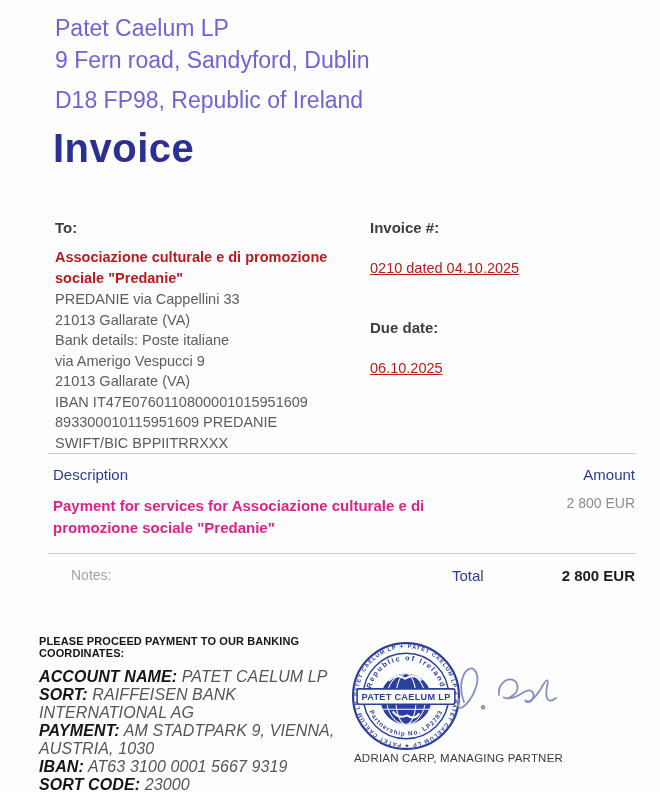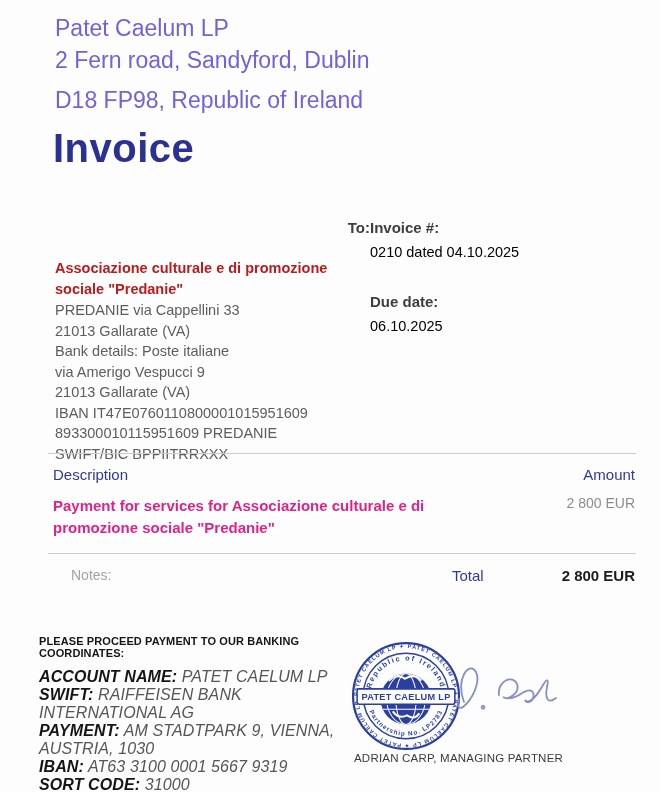--- a/index.html
+++ b/index.html
@@ -17,23 +17,23 @@
   .company .addr2{margin-top:8px;}
   .page-title{left:53px;top:126px;color:#2b3192;font-size:40px;font-weight:bold;letter-spacing:.5px;}
 
   
   .info{left:55px;top:218px;width:580px;display:flex;}
   .info .col-left{width:315px;}
   .info .col-right{width:265px;}
   .lbl{font-size:15px;font-weight:bold;color:#3e3e3e;line-height:20px;}
   .strongline{font-size:14.5px;font-weight:bold;color:#b91c1c;line-height:21px;}
   .plainline{font-size:14.5px;color:#5d5d5d;line-height:20.5px;}
-  .col-left .lbl{margin-bottom:20px;text-align:right;}
-  .meta-val{font-size:14.5px;color:#000000;line-height:20px;margin-top:4px;}
-  .due-lbl{margin-top:30px;}
+  .col-left .lbl{margin-bottom:9px;}
+  .meta-val{font-size:14.5px;color:#b91c1c;line-height:20px;margin-top:20px;text-decoration:underline;}
+  .due-lbl{margin-top:40px;}
 
   
   .table{left:48px;top:453px;width:588px;}
   .hr{border-top:1px solid #cccccc;height:0;width:100%;}
   .thead{display:flex;justify-content:space-between;padding:12px 1px 0 5px;}
   .thead span{font-size:15px;font-weight:normal;color:#2e3a99;}
   .trow{display:flex;justify-content:space-between;align-items:flex-start;padding:12px 1px 14px 5px;}
   .trow .desc{width:420px;font-size:15px;font-weight:bold;color:#de2388;line-height:22px;}
   .trow .amt{font-size:14px;color:#8c8c8c;}
   .notes-row{position:relative;height:20px;margin-top:13px;}
@@ -50,21 +50,21 @@
   
   .stamp{left:350px;top:640px;}
   .sig{left:436px;top:648px;}
   .sig-name{left:354px;top:752px;font-size:11.5px;color:#3b3b3b;letter-spacing:.2px;}
 </style>
 </head>
 <body>
 
 <div class="abs company">
   <div>Patet Caelum LP</div>
-  <div>2 Fern road, Sandyford, Dublin</div>
+  <div>9 Fern road, Sandyford, Dublin</div>
   <div class="addr2">D18 FP98, Republic of Ireland</div>
 </div>
 
 <h1 class="abs page-title" style="margin:0">Invoice</h1>
 
 <section class="abs info">
   <div class="col-left">
     <div class="lbl">To:</div>
     <div class="strongline">Associazione culturale e di promozione</div>
     <div class="strongline">sociale "Predanie"</div>
@@ -99,24 +99,24 @@
   <div class="notes-row">
     <span class="notes">Notes:</span>
     <span class="total-lbl">Total</span>
     <span class="total-val">2 800 EUR</span>
   </div>
 </section>
 
 <section class="abs banking">
   <div class="bk-head">PLEASE PROCEED PAYMENT TO OUR BANKING COORDINATES:</div>
   <div class="bk-row"><b>ACCOUNT NAME:</b> <span>PATET CAELUM LP</span></div>
-  <div class="bk-row"><b>SWIFT:</b> <span>RAIFFEISEN BANK INTERNATIONAL AG</span></div>
+  <div class="bk-row"><b>SORT:</b> <span>RAIFFEISEN BANK INTERNATIONAL AG</span></div>
   <div class="bk-row"><b>PAYMENT:</b> <span>AM STADTPARK 9, VIENNA, AUSTRIA, 1030</span></div>
   <div class="bk-row"><b>IBAN:</b> <span>AT63 3100 0001 5667 9319</span></div>
-  <div class="bk-row"><b>SORT CODE:</b> <span>31000</span></div>
+  <div class="bk-row"><b>SORT CODE:</b> <span>23000</span></div>
   <div class="bk-row"><b>SWIFT:</b> <span>RZBAATWW</span></div>
 </section>
 
 <svg class="abs stamp" width="112" height="112" viewBox="0 0 110 110">
   <defs>
     <path id="ringPath" d="M 8 55 A 47 47 0 1 1 102 55 A 47 47 0 1 1 8 55"></path>
     <path id="arcTop" d="M 20 55 A 35 35 0 0 1 90 55"></path>
     <path id="arcBottom" d="M 16 55 A 39 39 0 0 0 94 55"></path>
     <clipPath id="globeClip">
         <circle cx="55" cy="58" r="25"></circle>

